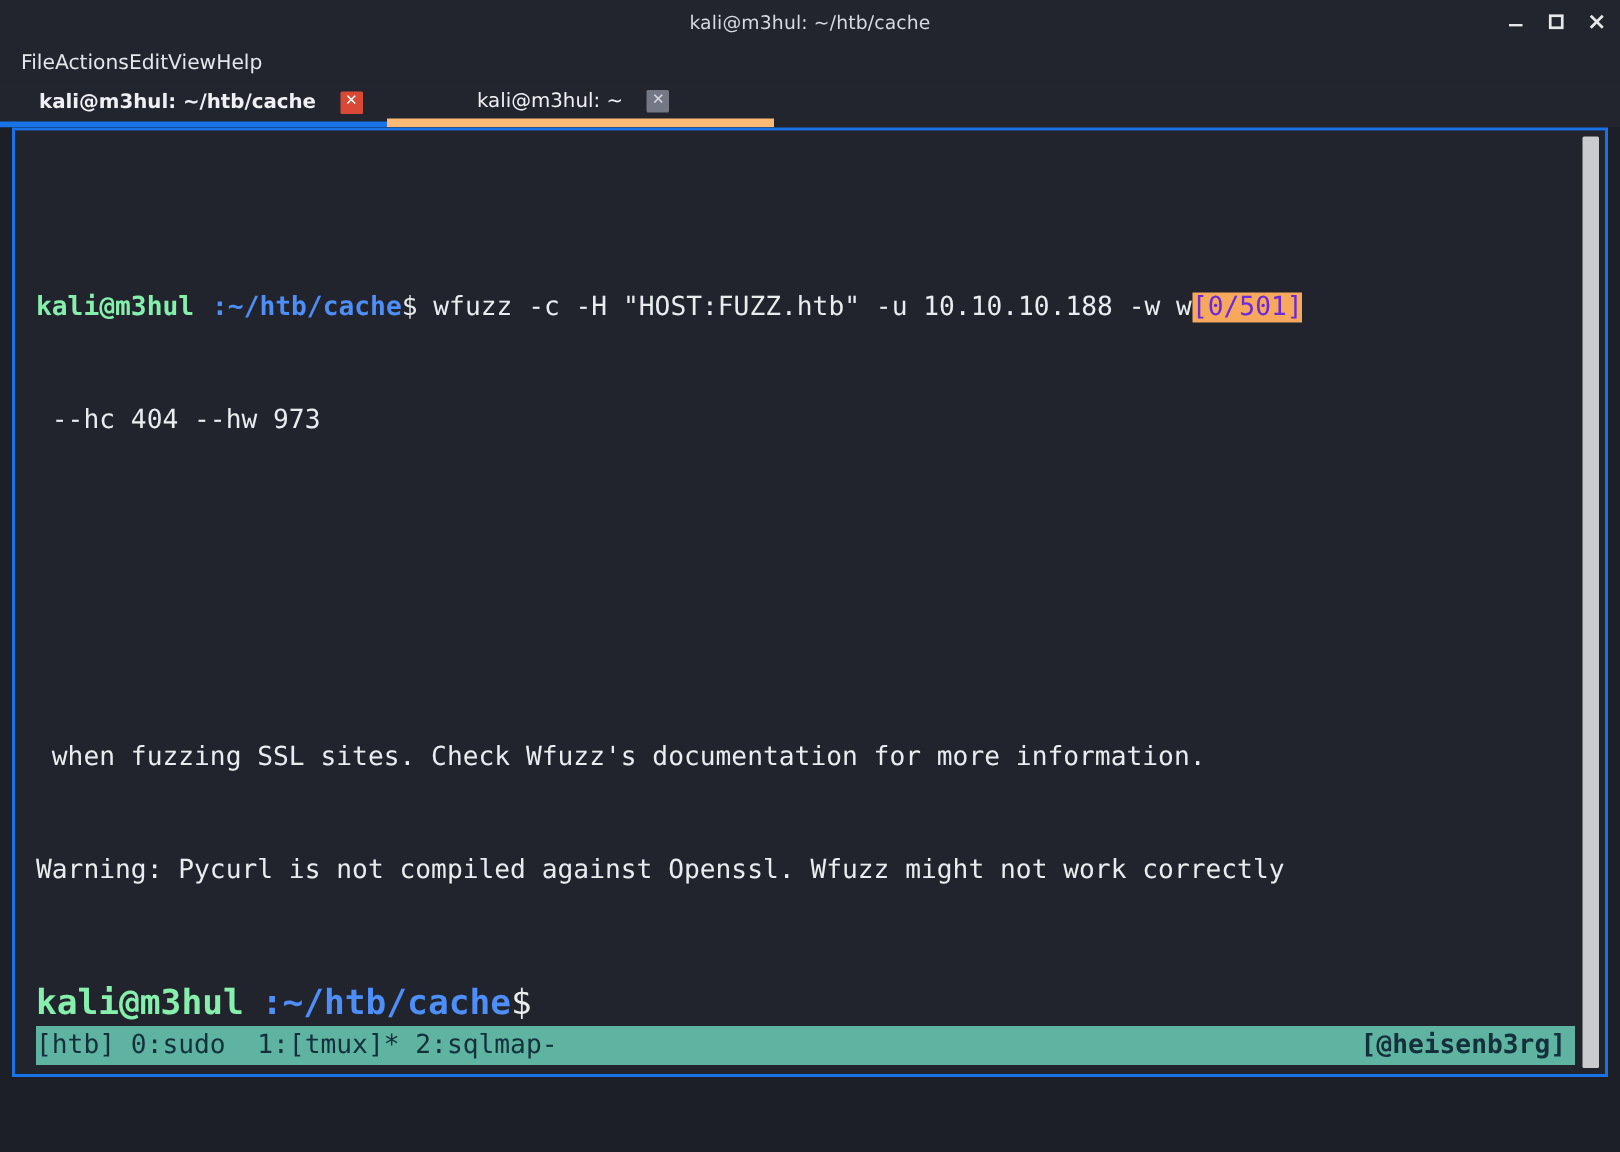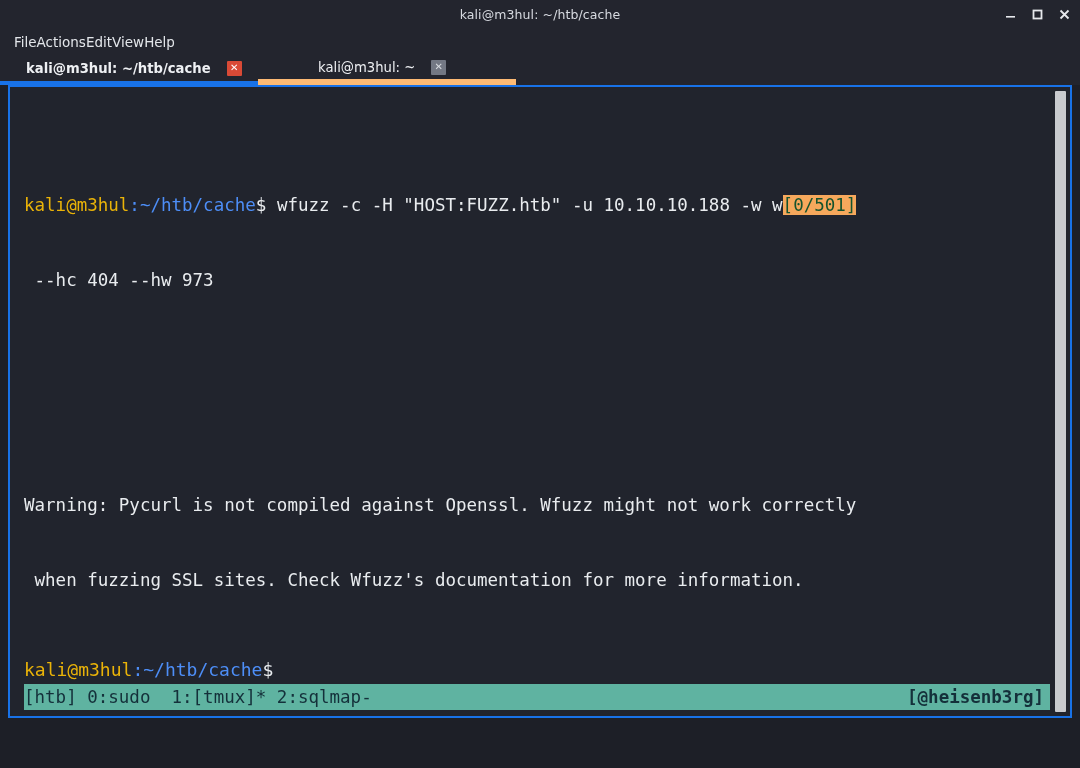--- a/index.html
+++ b/index.html
@@ -162,26 +162,26 @@
     font-family: "DejaVu Sans Mono", monospace;
     font-size: 17.5px;
     line-height: 25px;
     color: #e9ecef;
     white-space: pre;
     letter-spacing: 0px;
   }
   .term .row { white-space: pre; height: 25px; }
   .term .blank { height: 25px; }
 
-  .c-red   { color: #eab308; font-weight: normal; }
-  .c-blue  { color: #4d8ef7; font-weight: normal; }
+  .c-red   { color: #86efac; font-weight: bold; }
+  .c-blue  { color: #4d8ef7; font-weight: bold; margin-left: 12px; }
   .c-white { color: #e9ecef; }
   .hl-orange {
     background: #f6a85c;
-    color: #14532d;
+    color: #6d28d9;
   }
 
   
   .tmux-status {
     position: absolute;
     left: 14px;
     right: 0px;
     bottom: 6px;
     height: 26px;
     background: #5fb3a1;
@@ -198,21 +198,21 @@
     margin-top: 32px;
   }
   .tmux-right { font-weight: bold; }
 
   
   .bottom-prompt {
     position: absolute;
     left: 14px;
     bottom: 34px;
     font-family: "DejaVu Sans Mono", monospace;
-    font-size: 18px;
+    font-size: 23px;
     line-height: 25px;
     white-space: pre;
   }
 
   
   .scrollbar-track {
     width: 20px;
     flex: 0 0 20px;
     background: #21242d;
     position: relative;
@@ -279,22 +279,22 @@
       <div class="terminal-body">
         <div class="term">
 
           
           <div class="row"><span class="c-red">kali@m3hul</span><span class="c-blue">:~/htb/cache</span><span class="c-white">$</span><span class="c-white"> wfuzz -c -H "HOST:FUZZ.htb" -u 10.10.10.188 -w w</span><span class="hl-orange">[0/501]</span></div>
           <div class="row"> --hc 404 --hw 973</div>
 
           <div class="blank"></div>
 
           
+          <div class="row"> when fuzzing SSL sites. Check Wfuzz's documentation for more information.</div>
           <div class="row">Warning: Pycurl is not compiled against Openssl. Wfuzz might not work correctly</div>
-          <div class="row"> when fuzzing SSL sites. Check Wfuzz's documentation for more information.</div>
 
           <div class="blank"></div>
 
           
           
           
           
 
           
 

